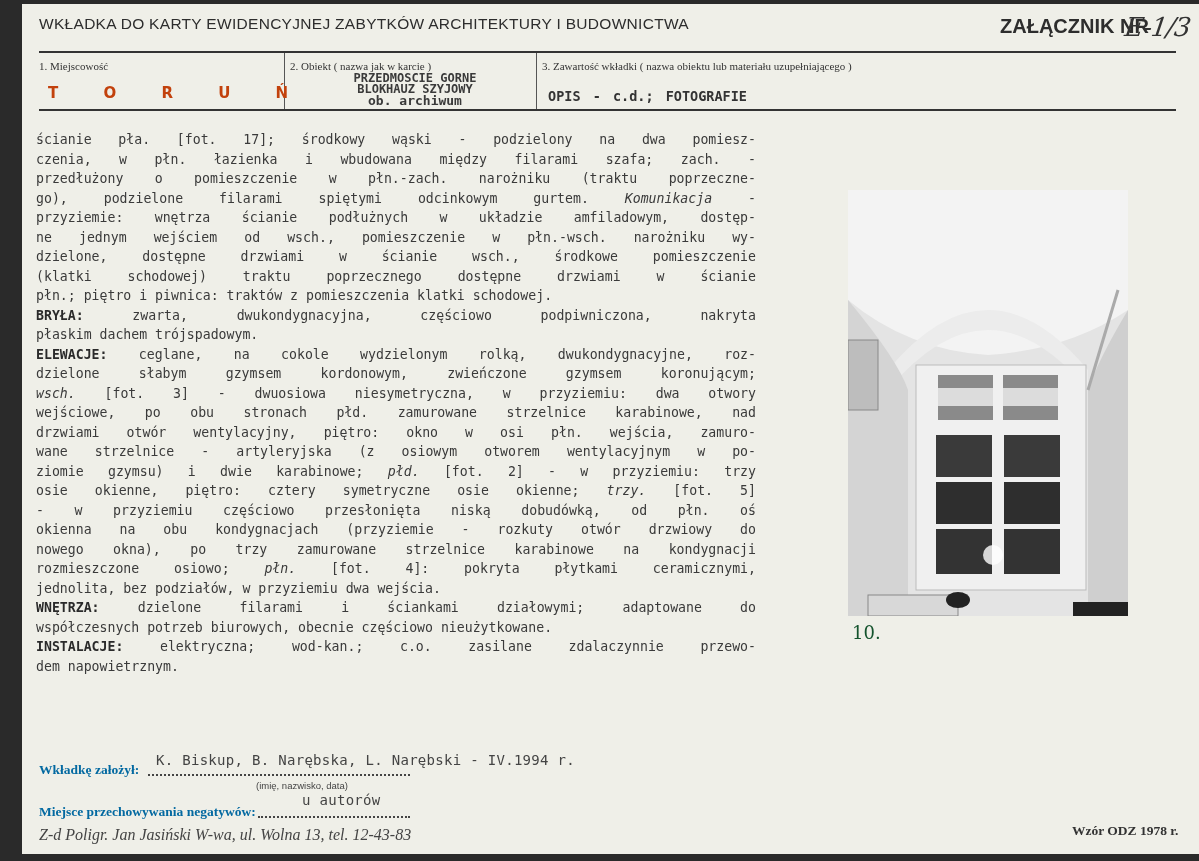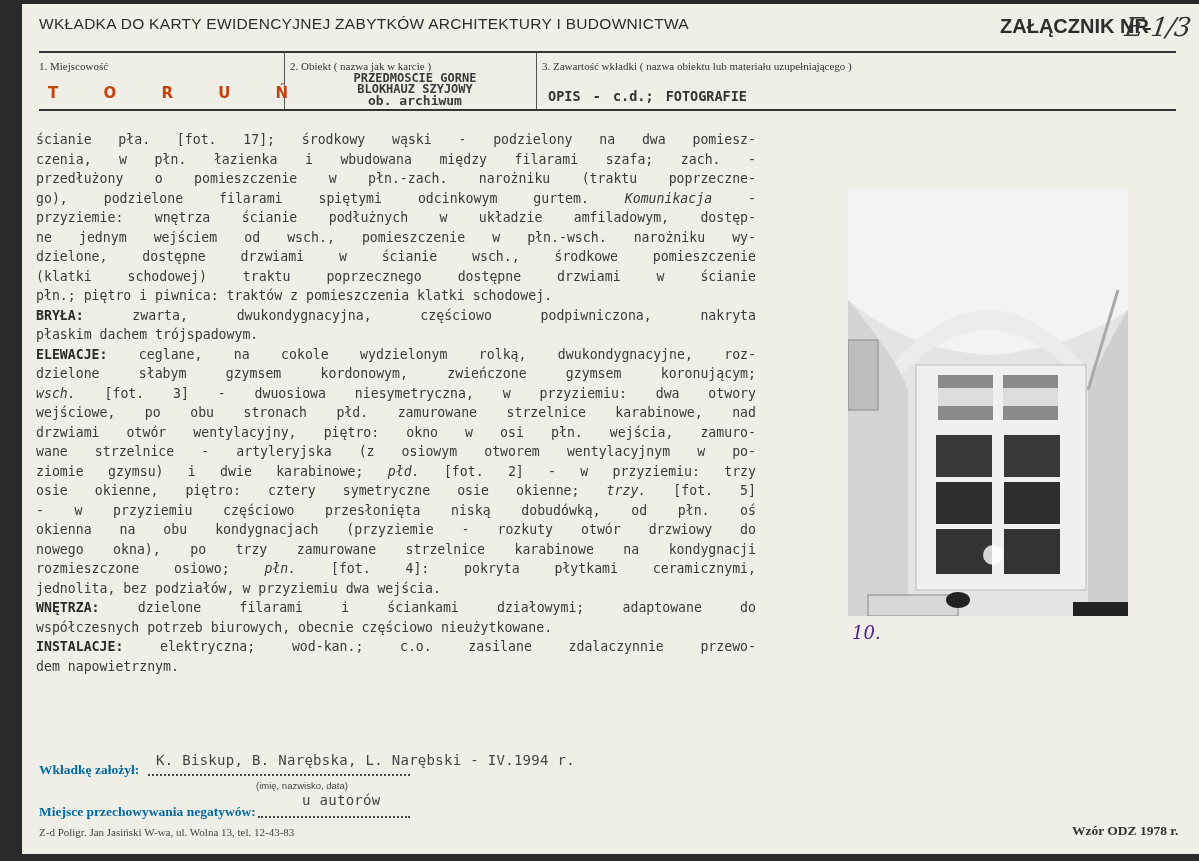--- a/index.html
+++ b/index.html
@@ -50,27 +50,27 @@
     font-family:"DejaVu Sans Mono", monospace; font-size:13.2px; line-height:19.5px; color:#3a3a3a;
   }
   .body-text .line { white-space:nowrap; text-align:justify; text-align-last:justify; height:19.5px; }
   .body-text .line.last { text-align-last:left; }
   .body-text b { font-weight:bold; color:#2a2a2a; }
   .body-text i { font-style:italic; }
   .photo {
     position:absolute; left:826px; top:186px; width:280px; height:426px; background:#d9d9d9; overflow:hidden;
   }
   .photo-caption {
-    position:absolute; left:830px; top:618px; font-family:"DejaVu Serif", serif; font-style:italic; font-size:18px; color:#4c1d95;
+    position:absolute; left:830px; top:618px; font-family:"DejaVu Serif", serif; font-size:18px; color:#14532d;
   }
   .footer-label { position:absolute; font-family:"Liberation Serif", serif; font-weight:bold; font-size:13.5px; color:#0369a1; }
   .dots { position:absolute; border-bottom:2px dotted #444; height:0; }
   .typed { position:absolute; font-family:"DejaVu Sans Mono", monospace; font-size:14px; color:#444; letter-spacing:0.3px; }
   .sub-hint { position:absolute; font-family:"Liberation Sans", sans-serif; font-size:9.5px; color:#444; }
-  .printer { position:absolute; left:17px; top:822px; font-family:"Liberation Serif", serif; font-size:11px; color:#444;text-align:center; }
+  .printer { position:absolute; left:17px; top:822px; font-family:"Liberation Serif", serif; font-style:italic; font-size:16px; color:#444;text-align:center; }
   .model { position:absolute; left:1050px; top:819px; font-family:Liberation Serif, serif; font-weight:bold; font-size:13.5px; color:#333; }
 </style>
 </head>
 <body>
 
 <div class="sheet">
 
   <div class="header-title">WKŁADKA DO KARTY EWIDENCYJNEJ ZABYTKÓW ARCHITEKTURY I BUDOWNICTWA</div>
   <div class="annex-label">ZAŁĄCZNIK NR</div>
   <div class="annex-value">E-1/3</div>

